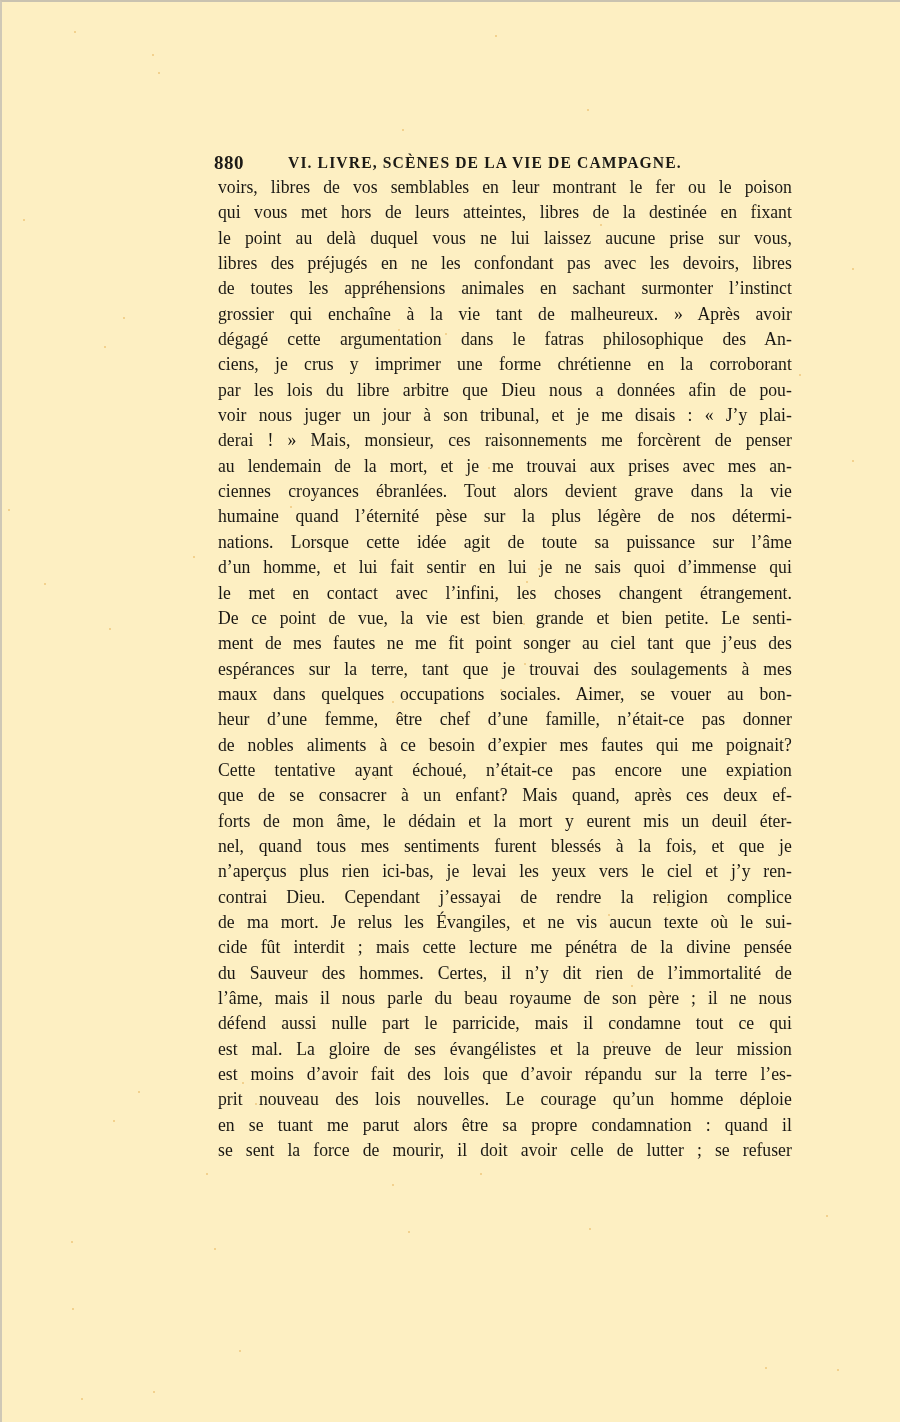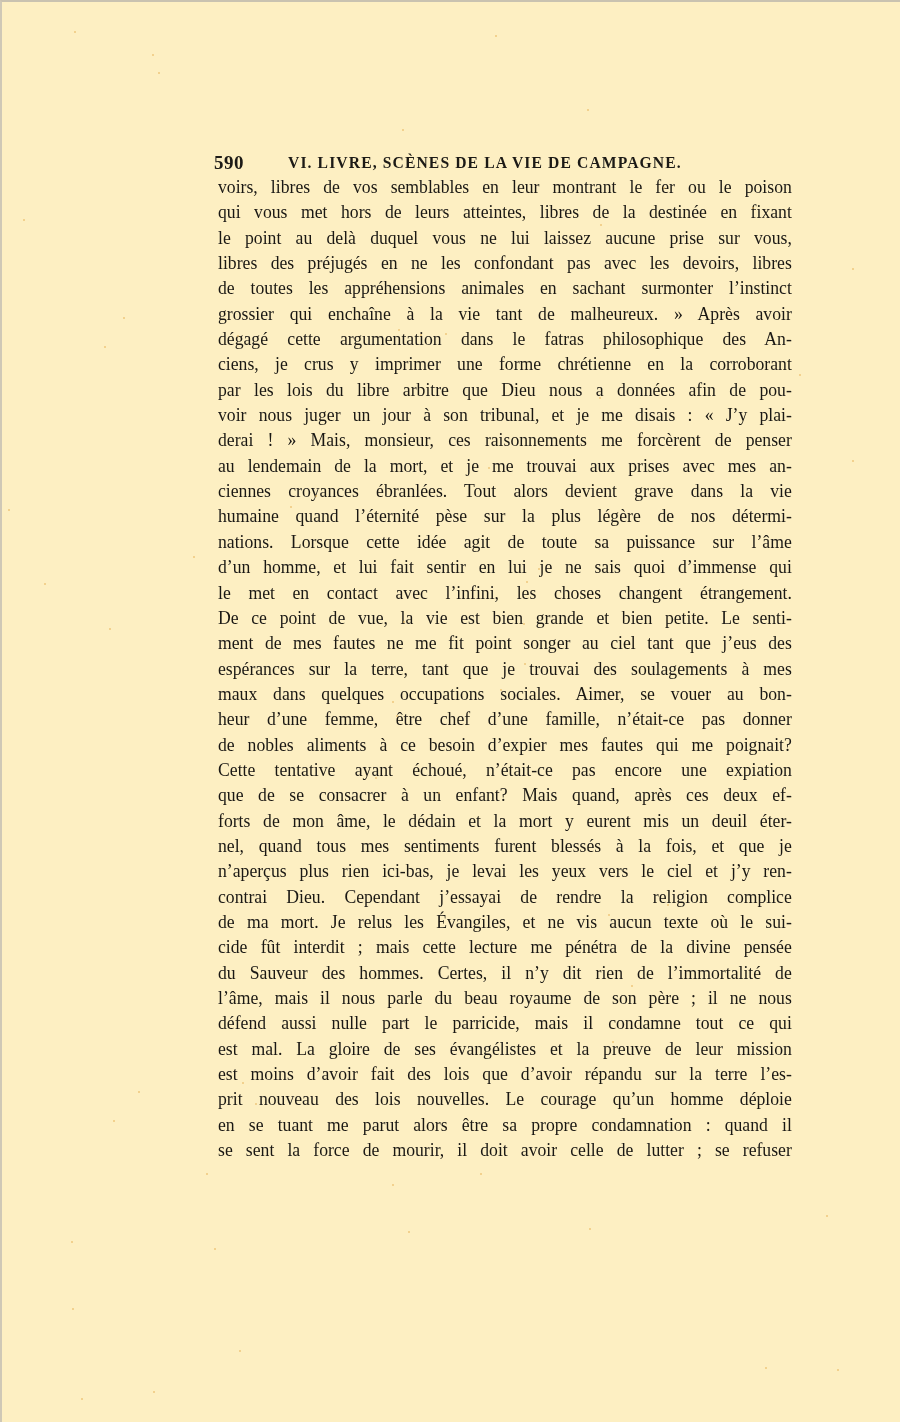--- a/index.html
+++ b/index.html
@@ -83,21 +83,21 @@
     .line.last {
       text-align-last: justify;
     }
   </style>
 </head>
 <body>
 
 <div class="page">
 
   <div class="header">
-    <span class="page-number">590</span>
+    <span class="page-number">880</span>
     <span class="running-head">VI. LIVRE, SCÈNES DE LA VIE DE CAMPAGNE.</span>
   </div>
 
   <div class="body-text" id="body-text">
       <span class="line">voirs, libres de vos semblables en leur montrant le fer ou le poison</span>
       <span class="line">qui vous met hors de leurs atteintes, libres de la destinée en fixant</span>
       <span class="line">le point au delà duquel vous ne lui laissez aucune prise sur vous,</span>
       <span class="line">libres des préjugés en ne les confondant pas avec les devoirs, libres</span>
       <span class="line">de toutes les appréhensions animales en sachant surmonter l’instinct</span>
       <span class="line">grossier qui enchaîne à la vie tant de malheureux. » Après avoir</span>

